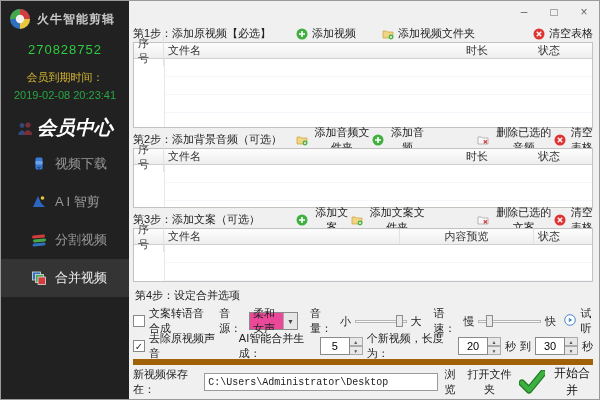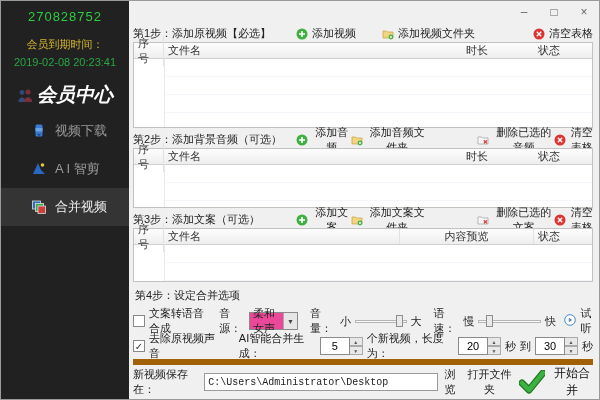--- a/index.html
+++ b/index.html
@@ -86,20 +86,32 @@
   .link-btn { background:none; border:none; font-size:11px; font-family:inherit; color:#222; cursor:pointer; padding:0 2px; }
   .start-btn { display:inline-flex; align-items:center; gap:6px; background:none; border:none; font-size:12px;
                font-family:inherit; color:#111; cursor:pointer; margin-left:2px; }
 </style>
 </head>
 <body>
 
 <div class="window">
 
   <aside class="sidebar">
+    <div class="logo-row">
+      <span class="logo-ico">
+        <svg viewBox="0 0 22 22" width="22" height="22">
+          <circle cx="11" cy="11" r="10" fill="#2f6fbd"></circle>
+          <path d="M11 1 A10 10 0 0 1 21 11 L11 11 Z" fill="#d23c3c"></path>
+          <path d="M21 11 A10 10 0 0 1 11 21 L11 11 Z" fill="#e9c63a"></path>
+          <path d="M1 11 A10 10 0 0 1 11 1 L11 11 Z" fill="#44a84a"></path>
+          <circle cx="11" cy="11" r="4.2" fill="#f2f2f2"></circle>
+        </svg>
+      </span>
+      <span class="app-title">火牛智能剪辑</span>
+    </div>
     <div class="user-id">270828752</div>
     <div class="expiry-label">会员到期时间：</div>
     <div class="expiry-time">2019-02-08 20:23:41</div>
     <div class="member-center">
       <span class="nav-ico">
         <svg viewBox="0 0 16 16" width="16" height="16">
           <circle cx="5" cy="4.5" r="2.4" fill="#314a78"></circle>
             <path d="M1.5 12 Q5 6.5 8.5 12 L8.5 14 L1.5 14 Z" fill="#314a78"></path>
           <circle cx="11" cy="4" r="2.6" fill="#7a2e3a"></circle>
             <path d="M7 12 Q11 6 15 12 L15 14 L7 14 Z" fill="#7a2e3a"></path>
@@ -120,20 +132,30 @@
       </div>
       <div class="nav-item">
         <span class="nav-ico">
           <svg viewBox="0 0 16 16" width="16" height="16">
             <path d="M2 13 L7 2 L10 9 L14 13 Z" fill="#2b66c2"></path>
             <circle cx="11.5" cy="4" r="1.8" fill="#e9c63a"></circle>
           </svg>
         </span>
         <span>A I 智剪</span>
       </div>
+      <div class="nav-item">
+        <span class="nav-ico">
+          <svg viewBox="0 0 16 16" width="16" height="16">
+            <rect x="1" y="3" width="13" height="3" rx="1.5" fill="#d23c3c" transform="rotate(-6 8 4)"></rect>
+            <rect x="2" y="7" width="13" height="3" rx="1.5" fill="#44a84a" transform="rotate(-6 8 8)"></rect>
+            <rect x="1.5" y="11" width="13" height="3" rx="1.5" fill="#2f6fbd" transform="rotate(-6 8 12)"></rect>
+          </svg>
+        </span>
+        <span>分割视频</span>
+      </div>
       <div class="nav-item active">
         <span class="nav-ico">
           <svg viewBox="0 0 16 16" width="16" height="16">
             <rect x="1.5" y="2" width="8" height="8" fill="#2f6fbd" stroke="#dcdcdc" stroke-width="0.8"></rect>
             <rect x="4.5" y="4.5" width="8" height="8" fill="#44a84a" stroke="#dcdcdc" stroke-width="0.8"></rect>
             <rect x="7" y="7" width="7.5" height="7.5" fill="#d23c3c" stroke="#dcdcdc" stroke-width="0.8"></rect>
           </svg>
         </span>
         <span>合并视频</span>
       </div>
@@ -179,34 +201,34 @@
           <span class="c-idx">序号</span>
           <span class="c-name">文件名</span>
           <span class="c-dur">时长</span>
           <span class="c-stat">状态</span>
         </div>
         <div class="tbody"></div>
       </div>
 
       <div class="toolbar tb2">
         <span class="t-title">第2步：添加背景音频（可选）</span>
-        <button class="tbtn b-add">
-          <span class="ig"><svg viewBox="0 0 12 12" width="12" height="12">
-                <circle cx="6" cy="6" r="5.5" fill="#3faf3f"></circle>
-                <path d="M3 6 H9 M6 3 V9" stroke="#fff" stroke-width="1.6"></path>
-              </svg></span>
-          <span>添加音频</span>
-        </button>
         <button class="tbtn b-folder">
           <span class="ig"><svg viewBox="0 0 12 12" width="12" height="12">
                 <path d="M1 3 L4.5 3 L5.5 4 L11 4 L11 10 L1 10 Z" fill="#f0d582" stroke="#c8a23c" stroke-width="0.7"></path>
                 <circle cx="9" cy="9" r="2.4" fill="#3faf3f"></circle>
                 <path d="M7.8 9 H10.2 M9 7.8 V10.2" stroke="#fff" stroke-width="0.9"></path>
               </svg></span>
           <span>添加音频文件夹</span>
+        </button>
+        <button class="tbtn b-add">
+          <span class="ig"><svg viewBox="0 0 12 12" width="12" height="12">
+                <circle cx="6" cy="6" r="5.5" fill="#3faf3f"></circle>
+                <path d="M3 6 H9 M6 3 V9" stroke="#fff" stroke-width="1.6"></path>
+              </svg></span>
+          <span>添加音频</span>
         </button>
         <button class="tbtn b-del">
           <span class="ig"><svg viewBox="0 0 12 12" width="12" height="12">
                 <path d="M1 3 L4.5 3 L5.5 4 L11 4 L11 10 L1 10 Z" fill="#fbfbfb" stroke="#9a9a9a" stroke-width="0.7"></path>
                 <path d="M6.8 6.2 L10 9.4 M10 6.2 L6.8 9.4" stroke="#d23c3c" stroke-width="1.3"></path>
               </svg></span>
           <span>删除已选的音频</span>
         </button>
         <button class="tbtn b-clear">
           <span class="ig"><svg viewBox="0 0 12 12" width="12" height="12">

